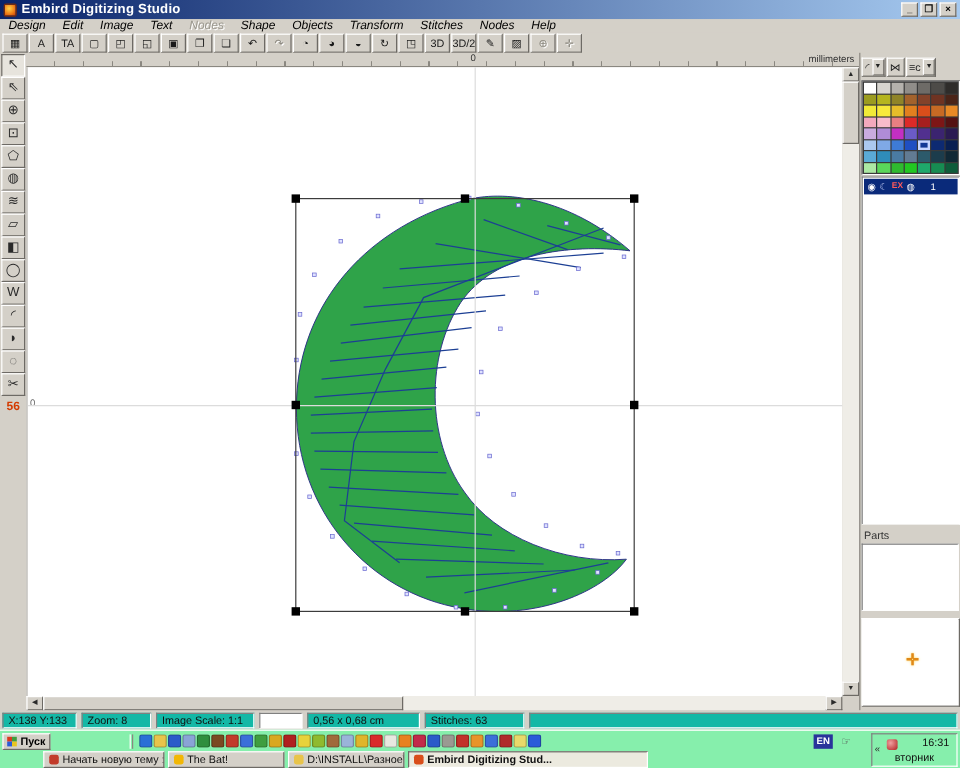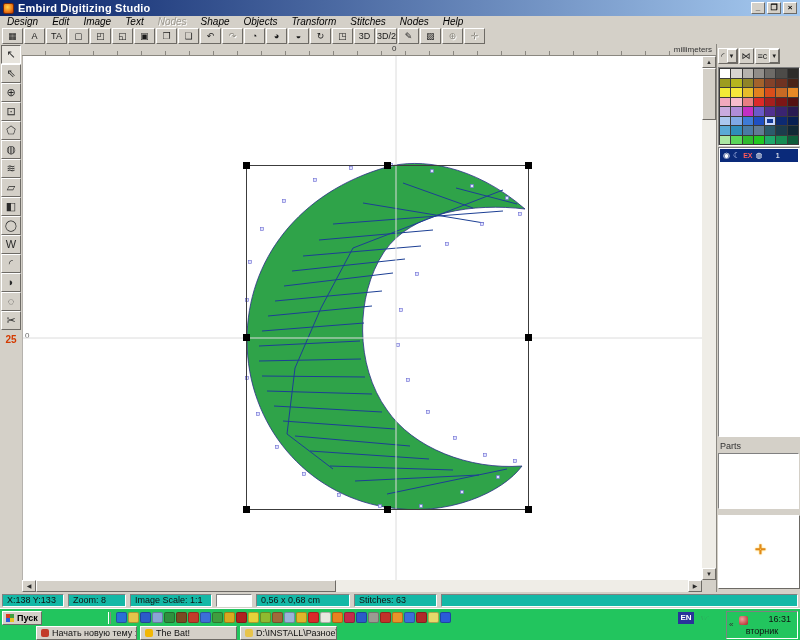--- a/index.html
+++ b/index.html
@@ -94,21 +94,21 @@
   #preview-marker { position:absolute; left:36px; top:26px; color:#e08818;
     font-size:13px; font-weight:bold; text-shadow:0 0 2px #ffd24a; }
 
   
   #statusbar { left:0; top:592px; width:800px; height:16px; background:#d4d0c8;
     display:flex; align-items:center; gap:4px; padding:1px 2px; font-size:9px; color:#111; }
   .status-seg { height:13px; line-height:11px; padding:0 4px; background:#14b8a6;
     border:1px solid; border-color:#808080 #ffffff #ffffff #808080; white-space:nowrap; }
 
   
-  #taskbar { left:0; top:608px; width:800px; height:32px; background:#22c55e;
+  #taskbar { left:0; top:608px; width:800px; height:32px; background:#86efac;
     border-top:1px solid #fff; }
   #start-btn { position:absolute; left:2px; top:2px; width:40px; height:14px;
     display:flex; align-items:center; gap:3px; padding:0 3px; font-size:9px; font-weight:bold; }
   #start-flag { width:8px; height:8px; display:grid; grid-template-columns:4px 4px; }
   #start-flag i { display:block; width:4px; height:4px; }
   #ql-sep { position:absolute; left:108px; top:3px; width:3px; height:12px;
     border-left:1px solid #fff; border-right:1px solid #8a8780; }
   #quick-launch { position:absolute; left:116px; top:3px; display:flex; gap:1px; }
   .ql-icon { width:11px; height:11px; border-radius:2px; border:1px solid rgba(0,0,0,0.25); }
   #lang-box { position:absolute; left:678px; top:3px; width:16px; height:12px;
@@ -243,21 +243,21 @@
       <div class="lt-btn raised">W</div>
 
       <div class="lt-btn raised">◜</div>
 
       <div class="lt-btn raised">◗</div>
 
       <div class="lt-btn raised">◌</div>
 
       <div class="lt-btn raised">✂</div>
     </div>
-  <div id="tool-counter">25</div>
+  <div id="tool-counter">56</div>
 </div>
 
 <div id="ruler" class="abs">
   <span id="ruler-zero">0</span>
   <span id="ruler-units">millimeters</span>
 </div>
 
 <div id="canvas" class="abs">
   <span id="v-zero">0</span>
   <svg width="680" height="524" viewBox="22 56 680 524">
@@ -599,14 +599,18 @@
       <div class="task-btn raised b2">
         <span class="t-icon" style="background: rgb(242, 183, 5);"></span>
         <span>The Bat!</span>
       </div>
 
       <div class="task-btn raised b3">
         <span class="t-icon" style="background: rgb(232, 196, 74);"></span>
         <span>D:\INSTALL\Разное\Embird</span>
       </div>
 
+      <div class="task-btn raised active b4">
+        <span class="t-icon" style="background: rgb(217, 78, 27);"></span>
+        <span>Embird Digitizing Stud...</span>
+      </div>
     </div>
 </div>
 
 </body></html>

